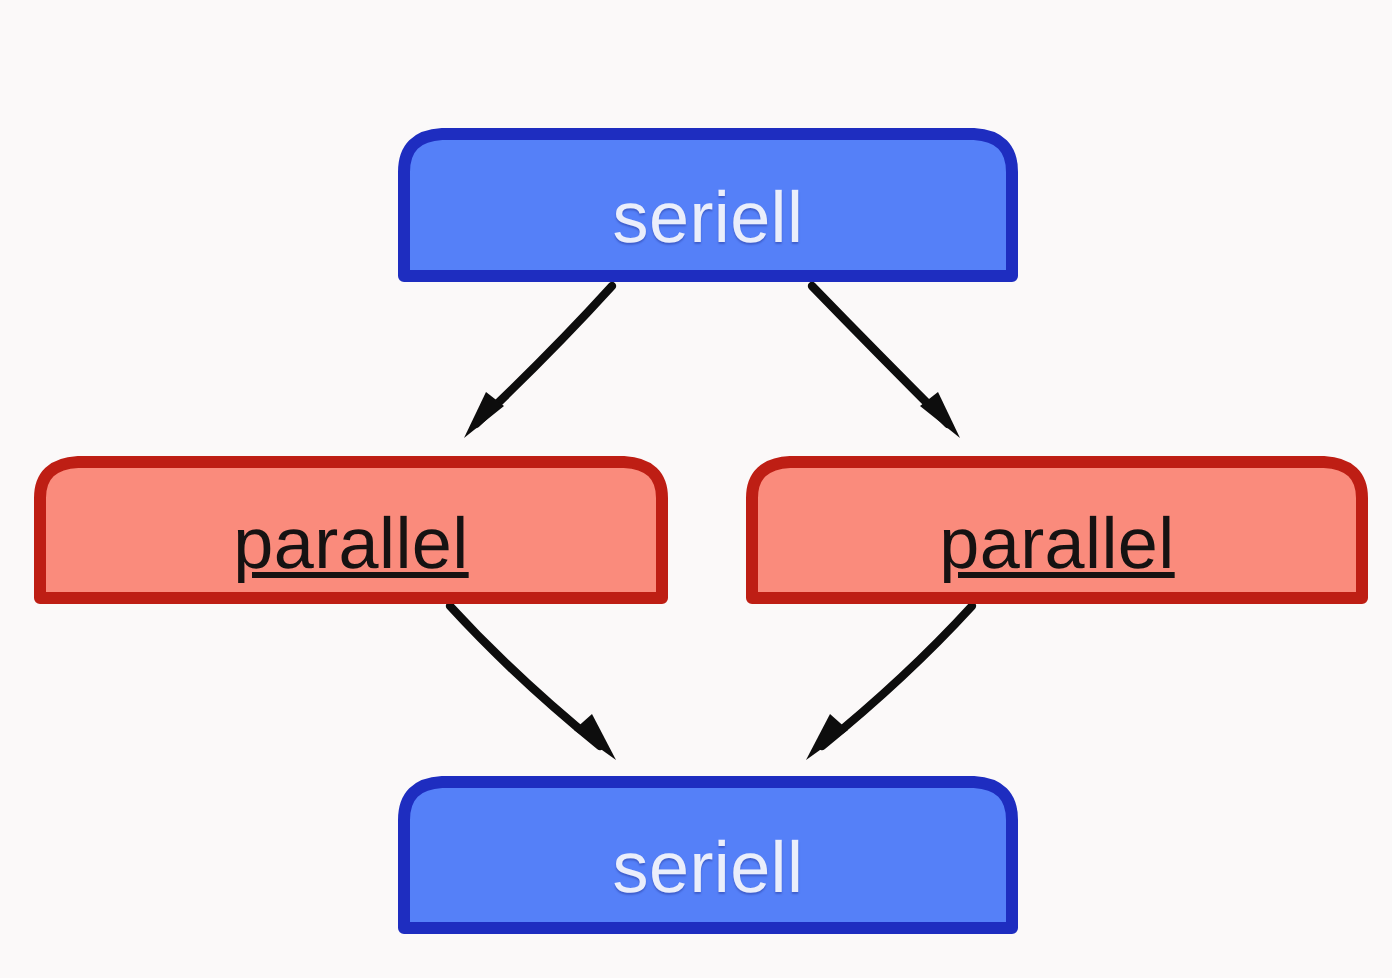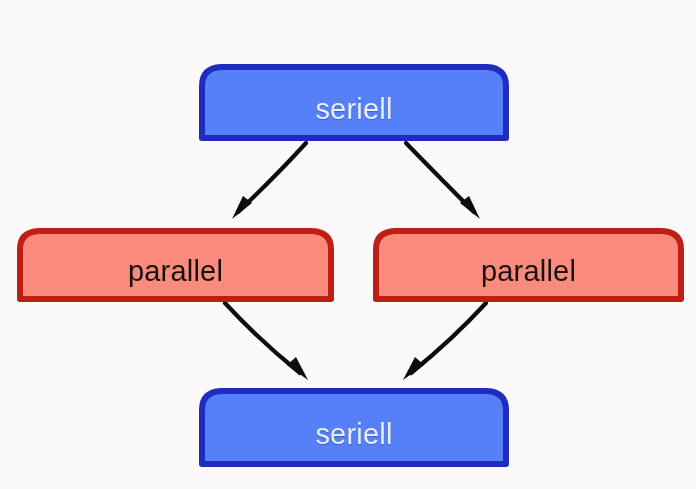--- a/index.html
+++ b/index.html
@@ -38,34 +38,35 @@
   .node .node-shape {
     position: absolute;
     left: 0;
     top: 0;
     width: 100%;
     height: 100%;
   }
   .node .node-label {
     position: relative;
     z-index: 2;
-    font-size: 29px;
+    font-size: 36px;
     font-weight: 400;
     letter-spacing: 0.2px;
     line-height: 1;
     white-space: nowrap;
     user-select: none;
     margin-top: 12px;
   }
   .node-serial .node-label {
     color: #eaeefb;
     text-shadow: 0 1px 1px rgba(20,30,120,0.35);
   }
   .node-parallel .node-label {
     color: #161212;
+    text-decoration: underline;
   }
 </style>
 </head>
 <body style="background: rgb(251, 249, 249);">
 
 <div id="diagram-canvas" style="background: rgb(251, 249, 249);">
 
   <svg id="arrow-layer" viewBox="0 0 696 489" width="696" height="489" xmlns="http://www.w3.org/2000/svg">
     <g>
       <path class="edge-line" fill="none" stroke="#0d0d0d" stroke-width="4.2" stroke-linecap="round" d="M 306 143 Q 276 176 238 212"></path>

